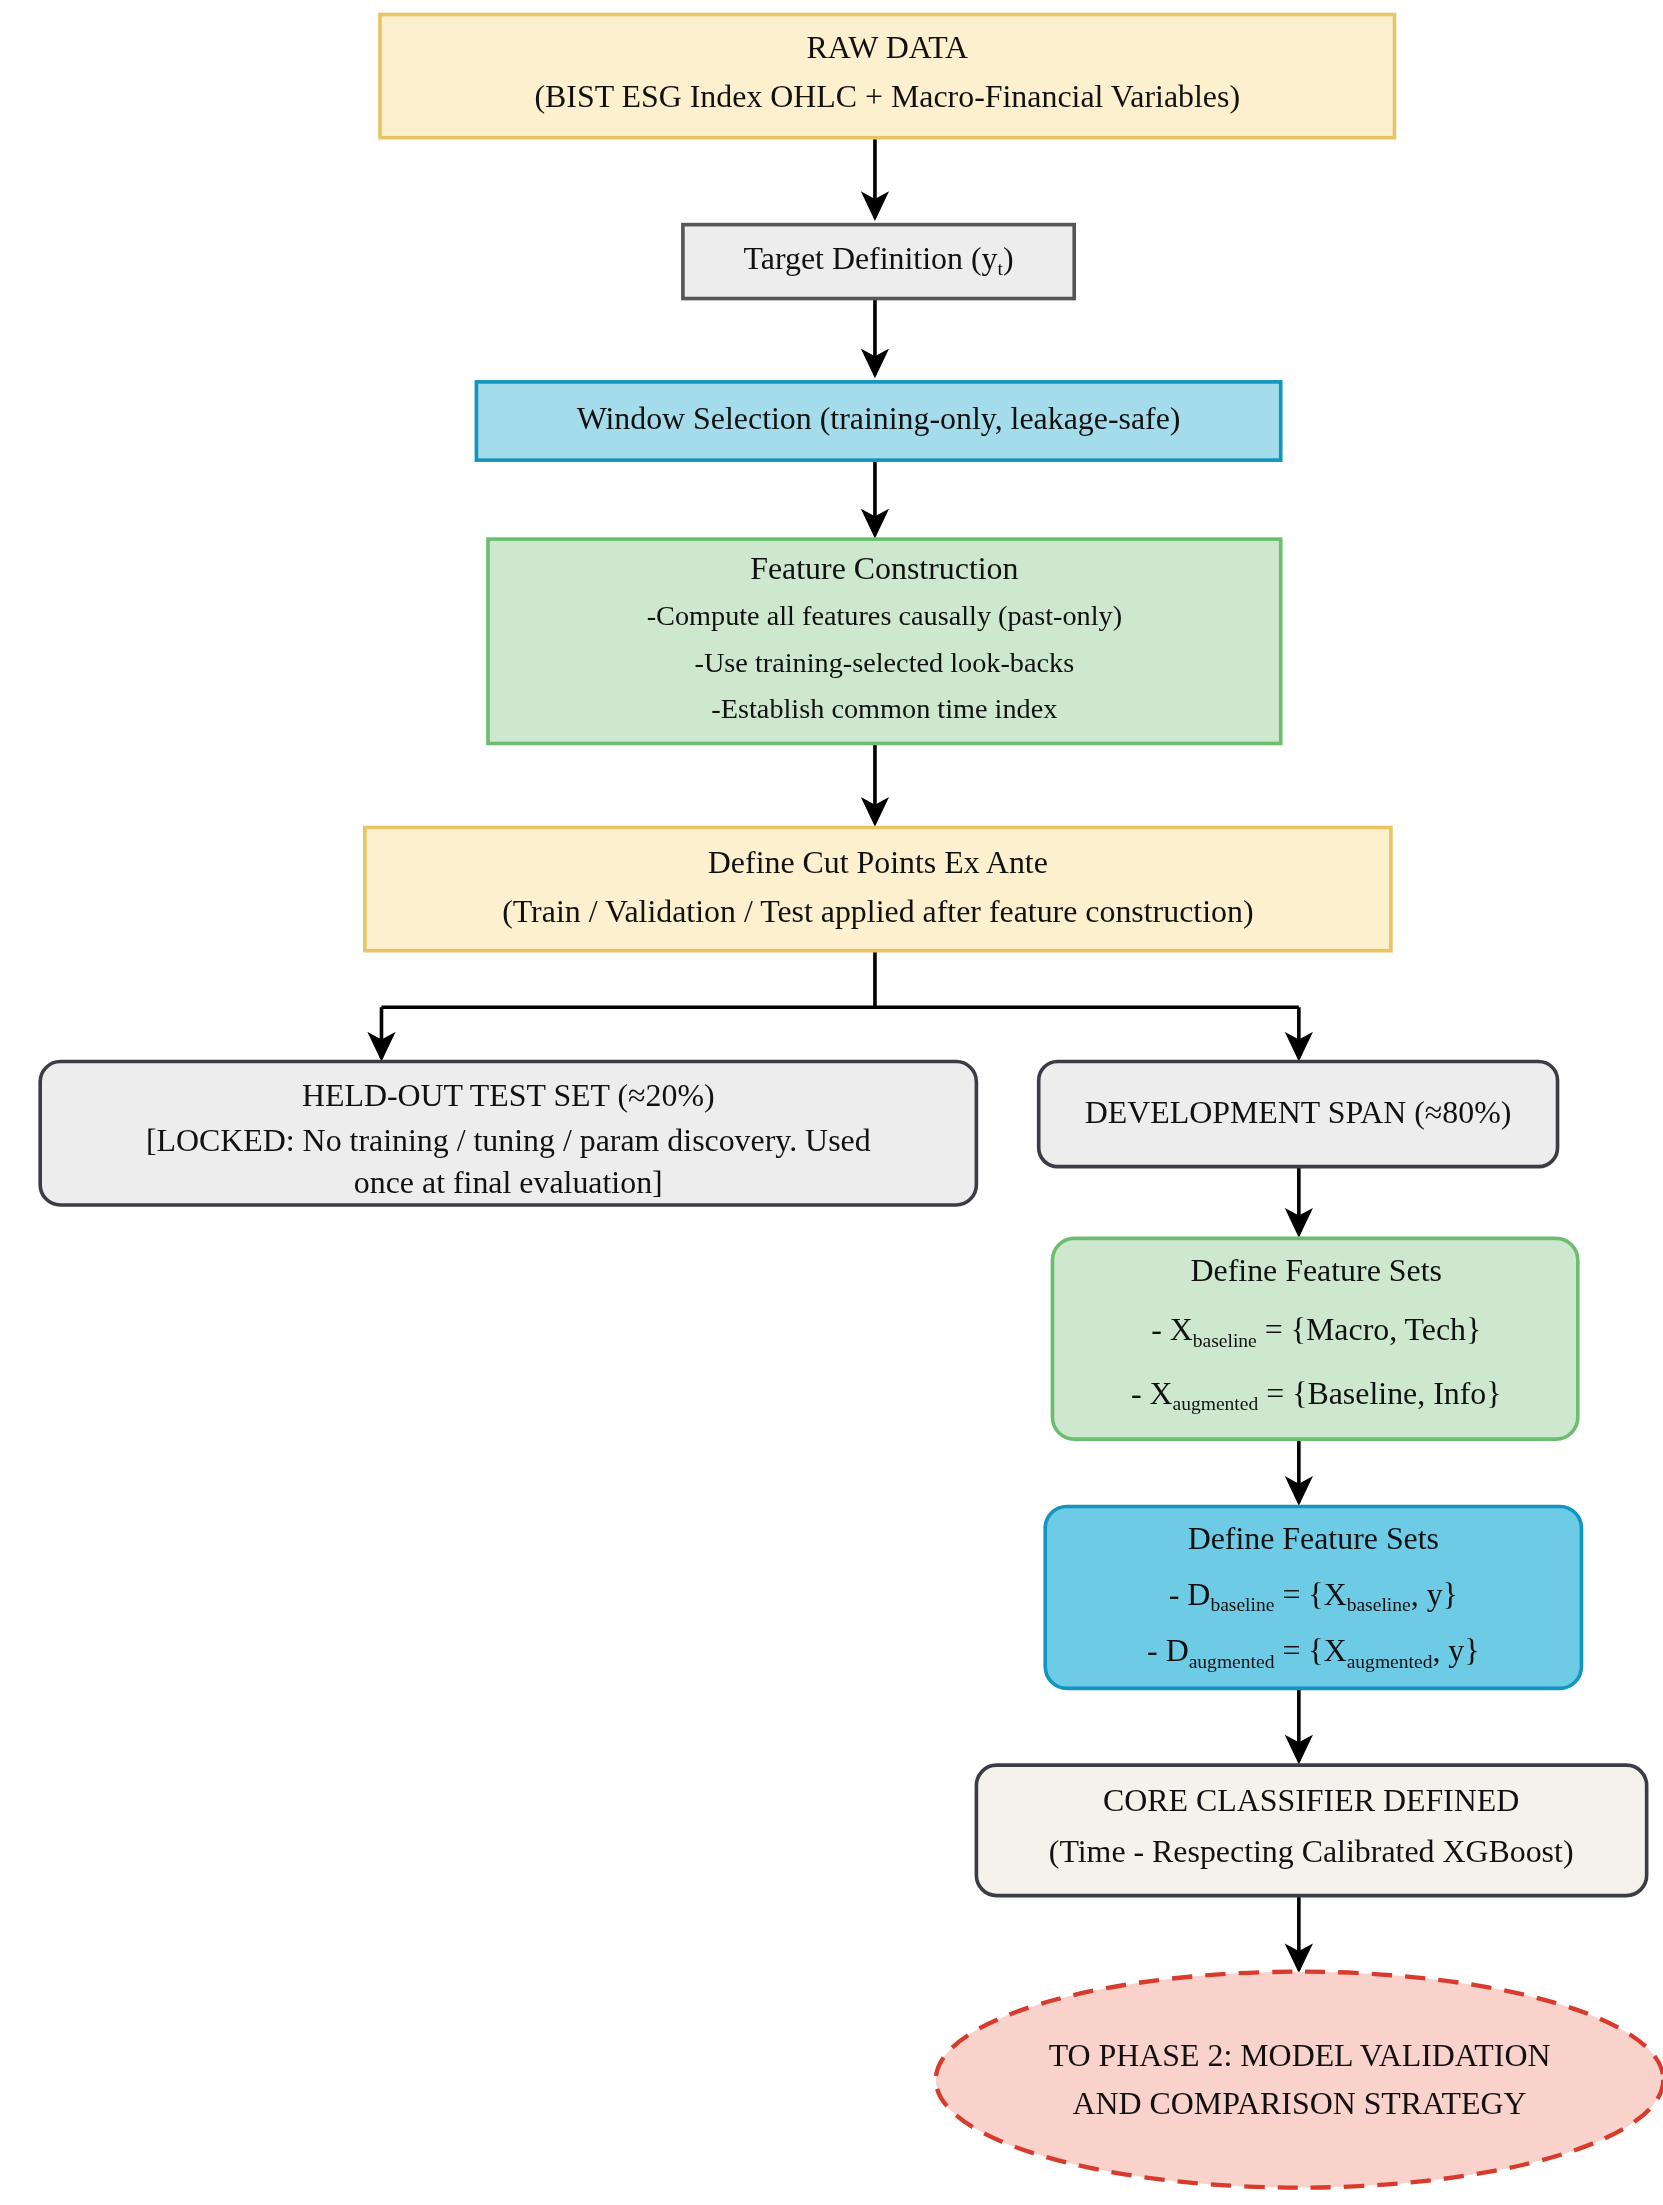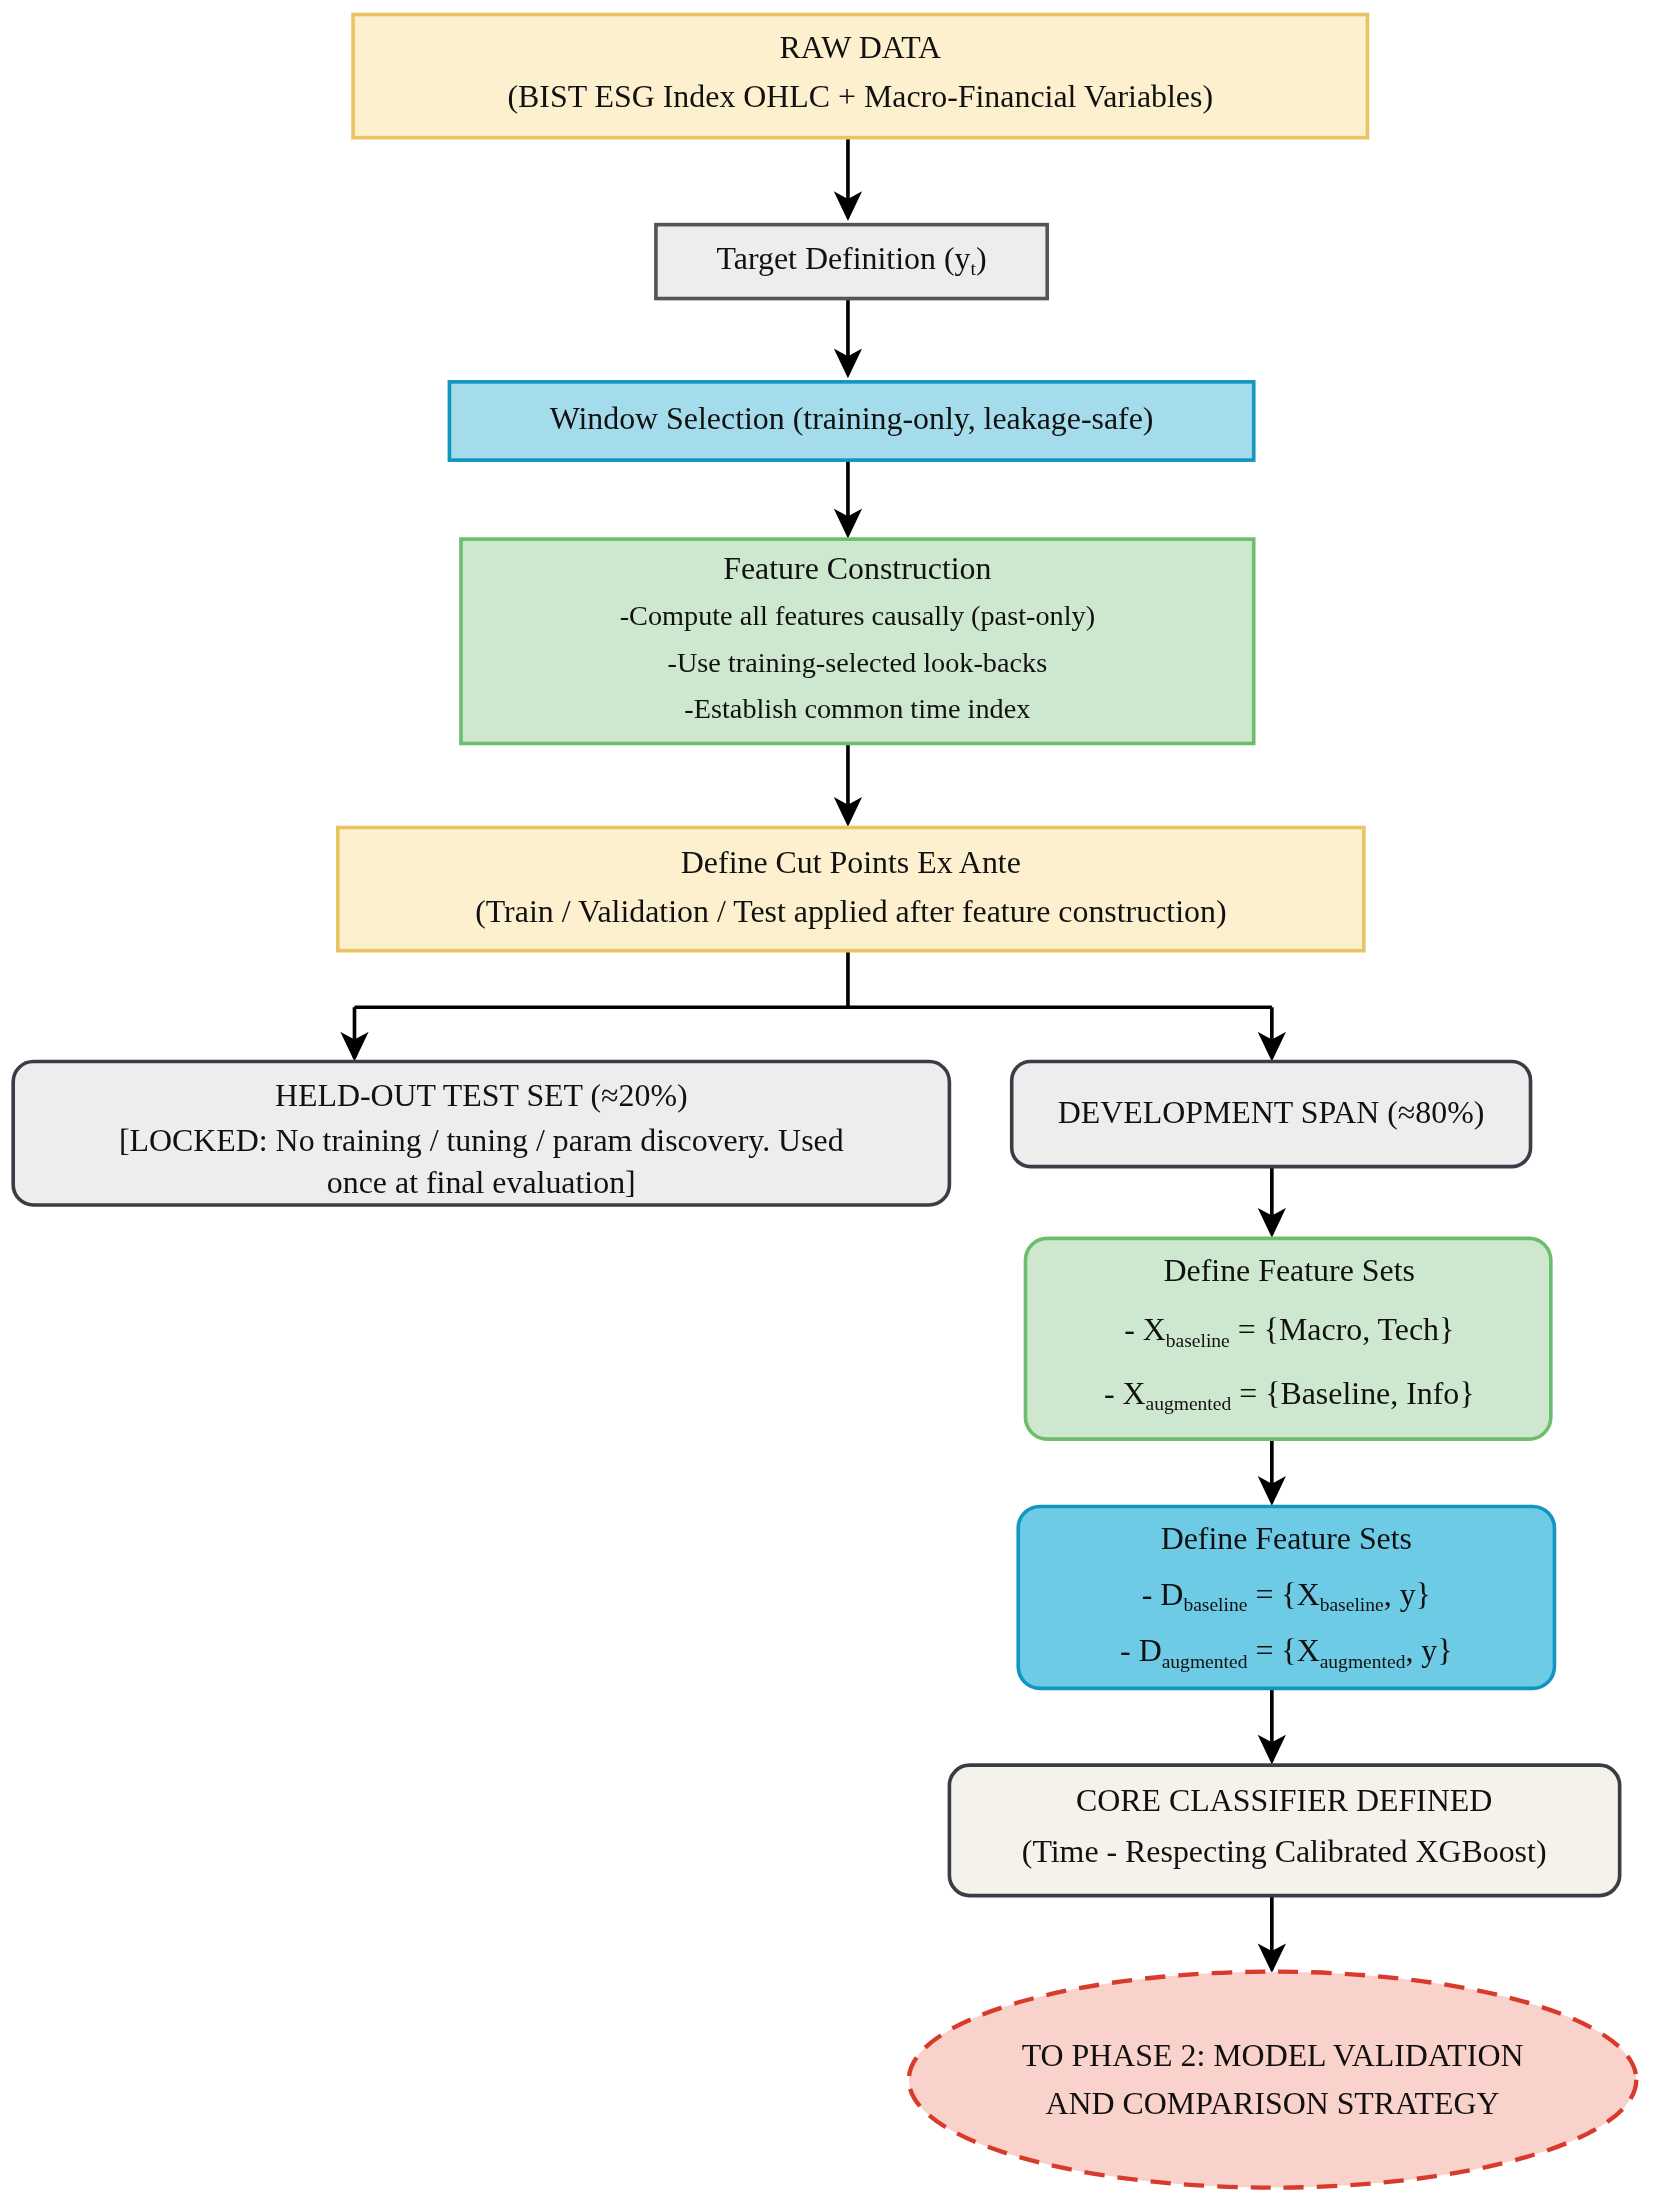--- a/index.html
+++ b/index.html
@@ -10,20 +10,21 @@
   body {
     width: 1664px;
     height: 2205px;
     font-family: "Liberation Serif", "DejaVu Serif", serif;
     overflow: hidden;
   }
   #flow-root {
     position: relative;
     width: 1592px;
     height: 2205px;
+    margin-left: 27px;
   }
   svg#flowchart {
     display: block;
     width: 1664px;
     height: 2205px;
   }
   text {
     font-family: "Liberation Serif", "DejaVu Serif", serif;
     fill: #111111;
     text-anchor: middle;

